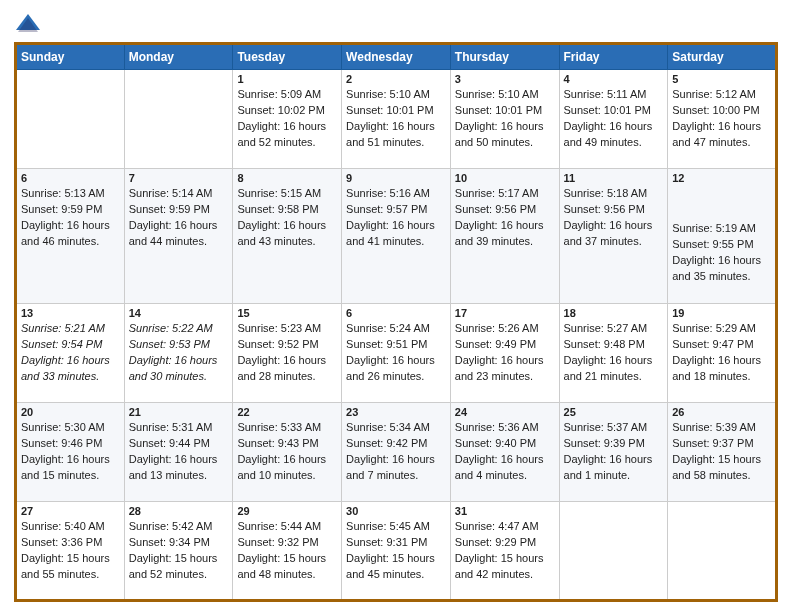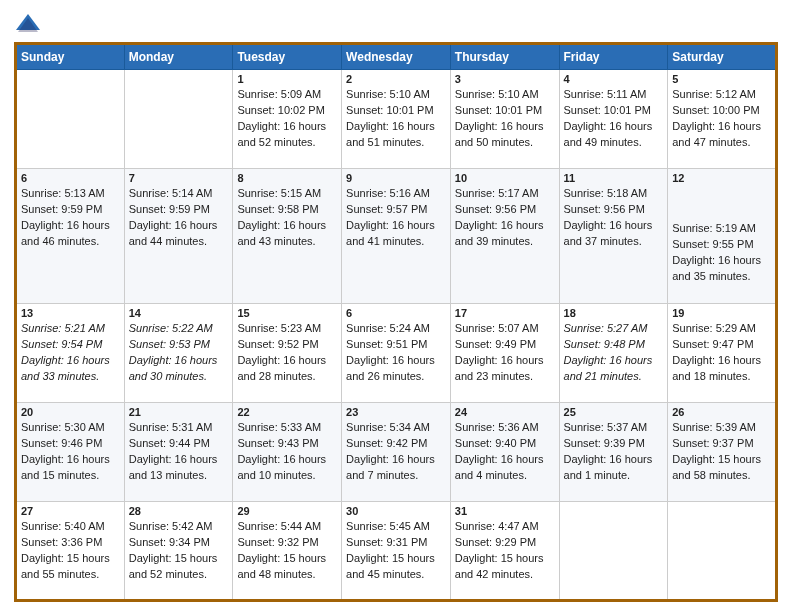--- a/index.html
+++ b/index.html
@@ -239,27 +239,27 @@
 Daylight: 16 hours and 28 minutes.</div>
           </td>
           <td>
             <span class="day-num">6</span>
             <div class="day-info" style="white-space: pre-line;">Sunrise: 5:24 AM
 Sunset: 9:51 PM
 Daylight: 16 hours and 26 minutes.</div>
           </td>
           <td>
             <span class="day-num">17</span>
-            <div class="day-info" style="white-space: pre-line;">Sunrise: 5:07 AM
+            <div class="day-info" style="white-space: pre-line;">Sunrise: 5:26 AM
 Sunset: 9:49 PM
 Daylight: 16 hours and 23 minutes.</div>
           </td>
           <td>
             <span class="day-num">18</span>
-            <div class="day-info" style="white-space: pre-line; font-style: italic;">Sunrise: 5:27 AM
+            <div class="day-info" style="white-space: pre-line;">Sunrise: 5:27 AM
 Sunset: 9:48 PM
 Daylight: 16 hours and 21 minutes.</div>
           </td>
           <td>
             <span class="day-num">19</span>
             <div class="day-info" style="white-space: pre-line;">Sunrise: 5:29 AM
 Sunset: 9:47 PM
 Daylight: 16 hours and 18 minutes.</div>
           </td>
         </tr>

